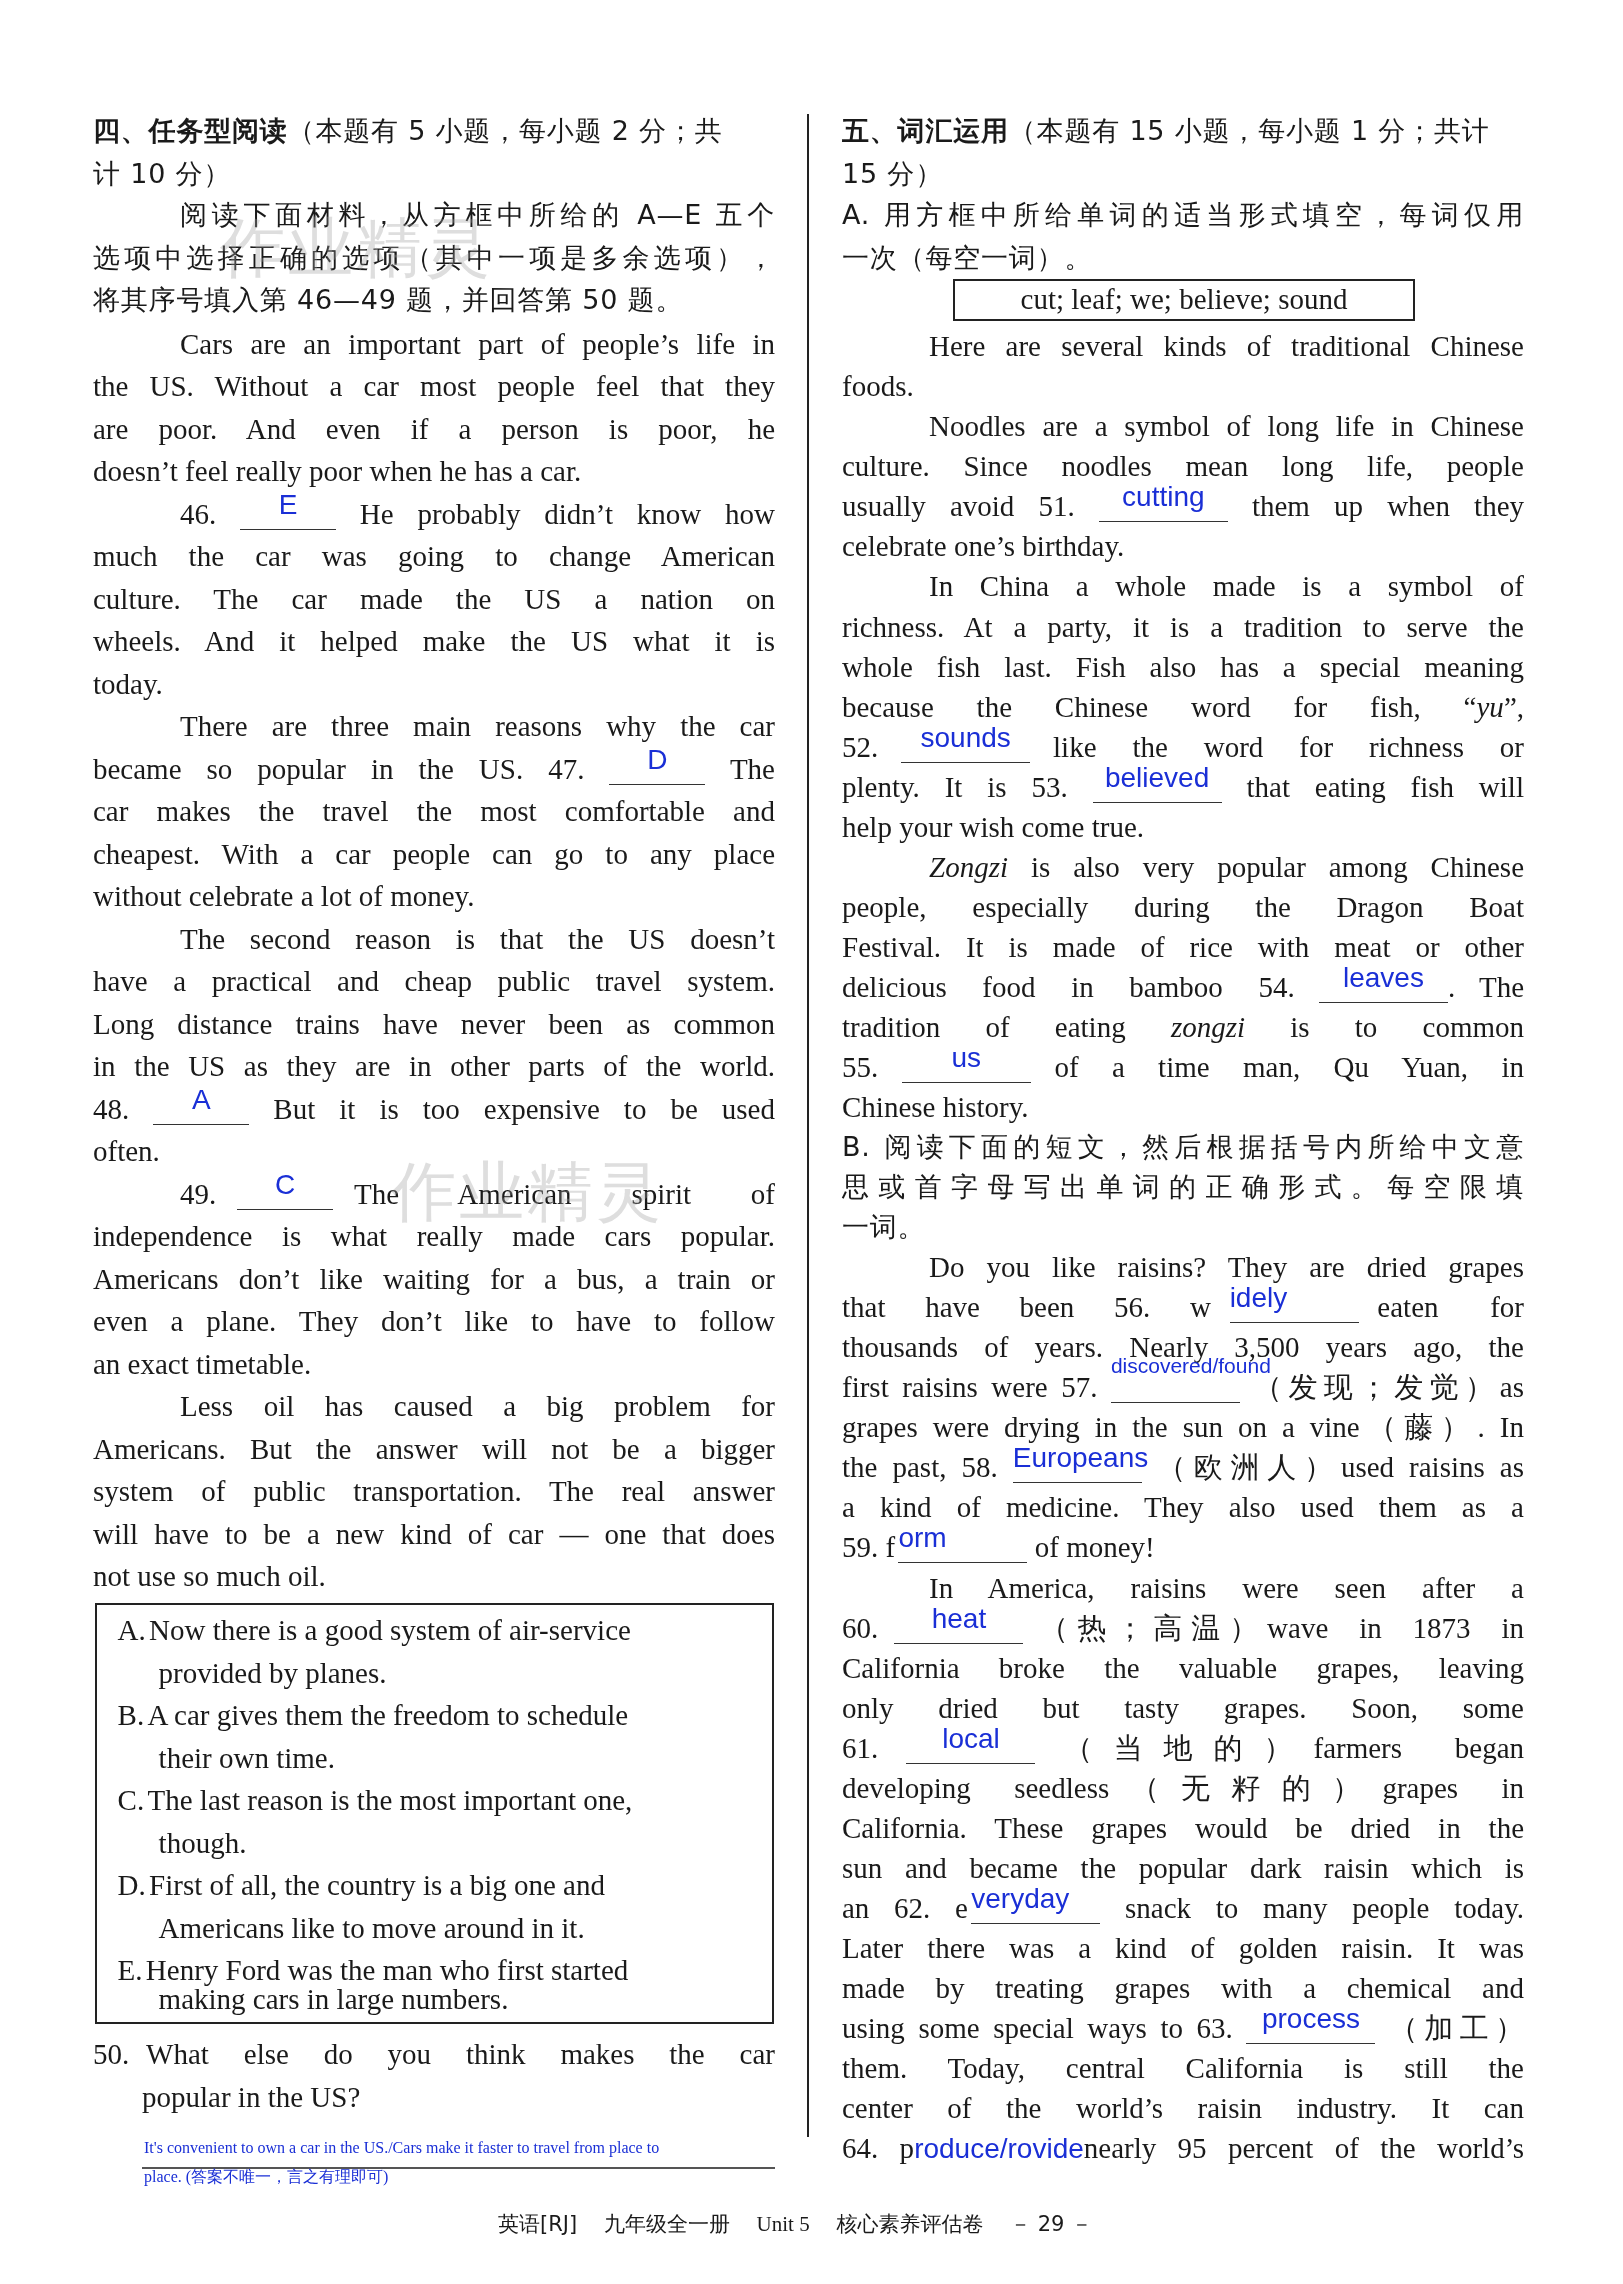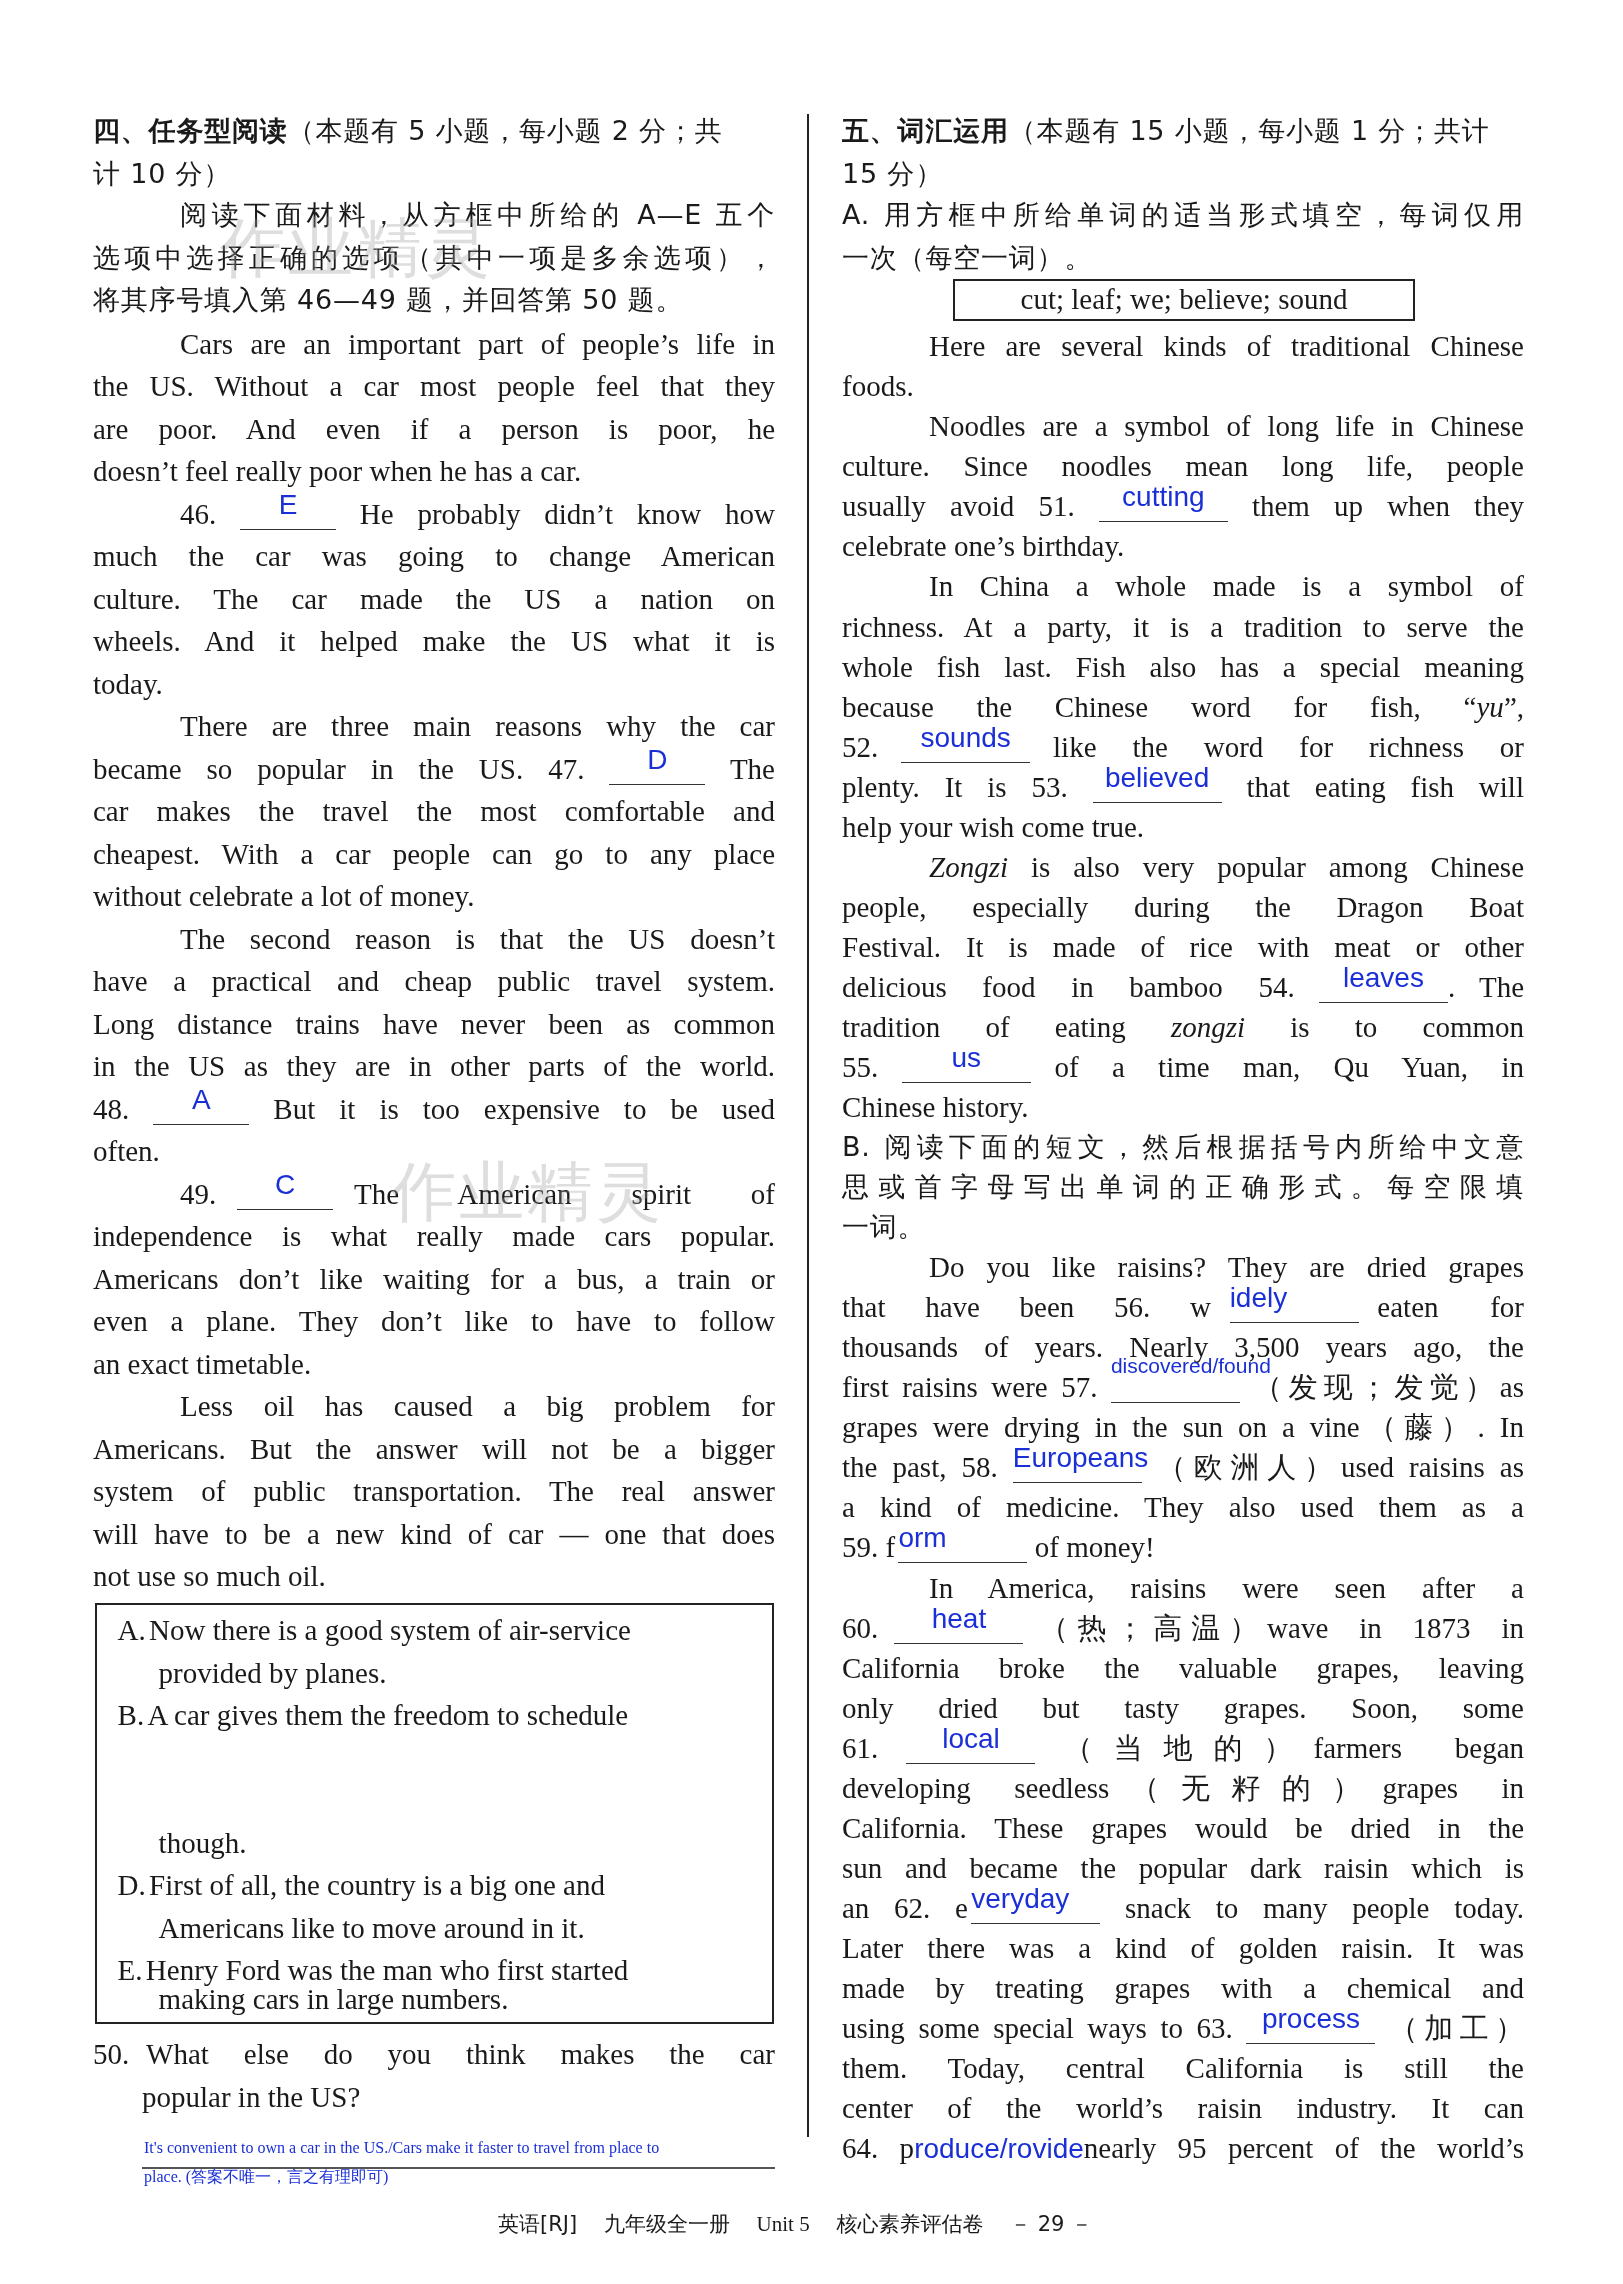--- a/index.html
+++ b/index.html
@@ -127,20 +127,24 @@
   <div class="line noj" style="top:1555px">not use so much oil.</div>
 
   <div class="box" style="left:1.6px; top:1603px; width:675px; height:417px">
     <div class="optline" style="top:4.1px; left:21px; right:14.7px">
       <span>A.</span><span style="margin-left:3.3px">Now there is a good system of air-service</span>
     </div>
     <div class="optline" style="top:47px; left:62px">provided by planes.</div>
     <div class="optline" style="top:89px; left:21px">
       <span>B.</span><span style="margin-left:3.3px">A car gives them the freedom to schedule</span>
     </div>
+    <div class="optline" style="top:132px; left:62px">their own time.</div>
+    <div class="optline" style="top:174px; left:21px">
+      <span>C.</span><span style="margin-left:3.3px">The last reason is the most important one,</span>
+    </div>
     <div class="optline" style="top:217px; left:62px">though.</div>
     <div class="optline" style="top:259px; left:21px">
       <span>D.</span><span style="margin-left:3.3px">First of all, the country is a big one and</span>
     </div>
     <div class="optline" style="top:302px; left:62px">Americans like to move around in it.</div>
     <div class="optline" style="top:344px; left:21px">
       <span>E.</span><span style="margin-left:3.3px">Henry Ford was the man who first started</span>
     </div>
     <div class="optline" style="top:387px; left:62px; top:373px">making cars in large numbers.</div>
   </div>

